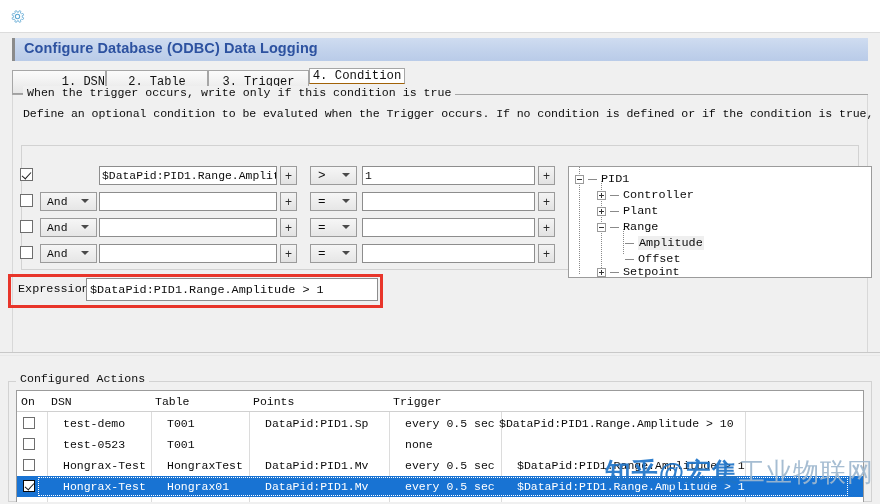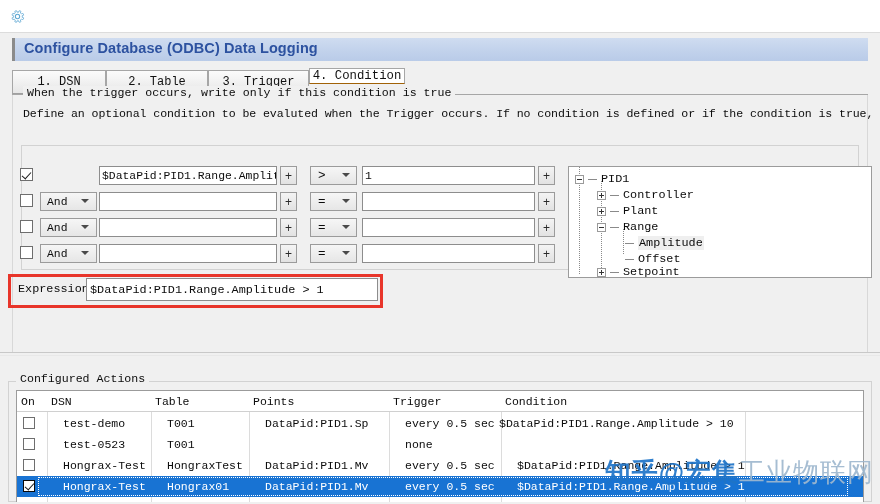--- a/index.html
+++ b/index.html
@@ -335,21 +335,21 @@
       <path d="M12 8.2a3.8 3.8 0 1 0 0 7.6 3.8 3.8 0 0 0 0-7.6zm0 6.1a2.3 2.3 0 1 1 0-4.6 2.3 2.3 0 0 1 0 4.6z" fill="#5fa8d3"></path>
       <path d="M20.2 13.6l-1.6-.5a6.8 6.8 0 0 0 0-2.2l1.6-.5a.6.6 0 0 0 .4-.8l-.6-1.6a.6.6 0 0 0-.8-.3l-1.5.7a6.9 6.9 0 0 0-1.6-1.6l.7-1.5a.6.6 0 0 0-.3-.8l-1.6-.6a.6.6 0 0 0-.8.4l-.5 1.6a6.8 6.8 0 0 0-2.2 0l-.5-1.6a.6.6 0 0 0-.8-.4l-1.6.6a.6.6 0 0 0-.3.8l.7 1.5a6.9 6.9 0 0 0-1.6 1.6l-1.5-.7a.6.6 0 0 0-.8.3l-.6 1.6a.6.6 0 0 0 .4.8l1.6.5a6.8 6.8 0 0 0 0 2.2l-1.6.5a.6.6 0 0 0-.4.8l.6 1.6a.6.6 0 0 0 .8.3l1.5-.7a6.9 6.9 0 0 0 1.6 1.6l-.7 1.5a.6.6 0 0 0 .3.8l1.6.6a.6.6 0 0 0 .8-.4l.5-1.6a6.8 6.8 0 0 0 2.2 0l.5 1.6a.6.6 0 0 0 .8.4l1.6-.6a.6.6 0 0 0 .3-.8l-.7-1.5a6.9 6.9 0 0 0 1.6-1.6l1.5.7a.6.6 0 0 0 .8-.3l.6-1.6a.6.6 0 0 0-.4-.8z" fill="none" stroke="#5fa8d3" stroke-width="1.2"></path>
     </svg>
   </div>
 
   <div class="banner-wrap">
     <span class="banner-text">Configure Database (ODBC) Data Logging</span>
   </div>
 
   <div class="tabs">
-    <div class="tab" style="left:0px;width:94px;">
+    <div class="tab" style="left:0px;width:94px;justify-content:flex-end;">
       <span>1. DSN</span>
     </div>
     <div class="tab" style="left:94px;width:102px;">
       <span>2. Table</span>
     </div>
     <div class="tab" style="left:196px;width:101px;">
       <span>3. Trigger</span>
     </div>
     <div class="tab active" style="left:297px;width:96px;">
       <span>4. Condition</span>
@@ -493,21 +493,20 @@
       <div class="vline" style="left:372px;"></div>
       <div class="vline" style="left:484px;"></div>
       <div class="vline" style="left:728px;"></div>
 
       <div class="grid-head">
         <div class="hcell" style="left:0px;width:30px;">On</div>
         <div class="hcell" style="left:30px;width:104px;">DSN</div>
         <div class="hcell" style="left:134px;width:98px;">Table</div>
         <div class="hcell" style="left:232px;width:140px;">Points</div>
         <div class="hcell" style="left:372px;width:112px;">Trigger</div>
-        <div class="hcell" style="left:484px;width:244px;">Condition</div>
       </div>
 
       <div class="grow" style="top:22px;">
         <div class="rowcb"></div>
         <div class="gcell" style="left:30px;width:104px;">test-demo</div>
         <div class="gcell" style="left:134px;width:98px;">T001</div>
         <div class="gcell" style="left:232px;width:140px;">DataPid:PID1.Sp</div>
         <div class="gcell" style="left:372px;width:112px;">every 0.5 sec</div>
         <div class="gcell" style="left:466px;width:300px;text-align:right;">$DataPid:PID1.Range.Amplitude &gt; 10</div>
       </div>

